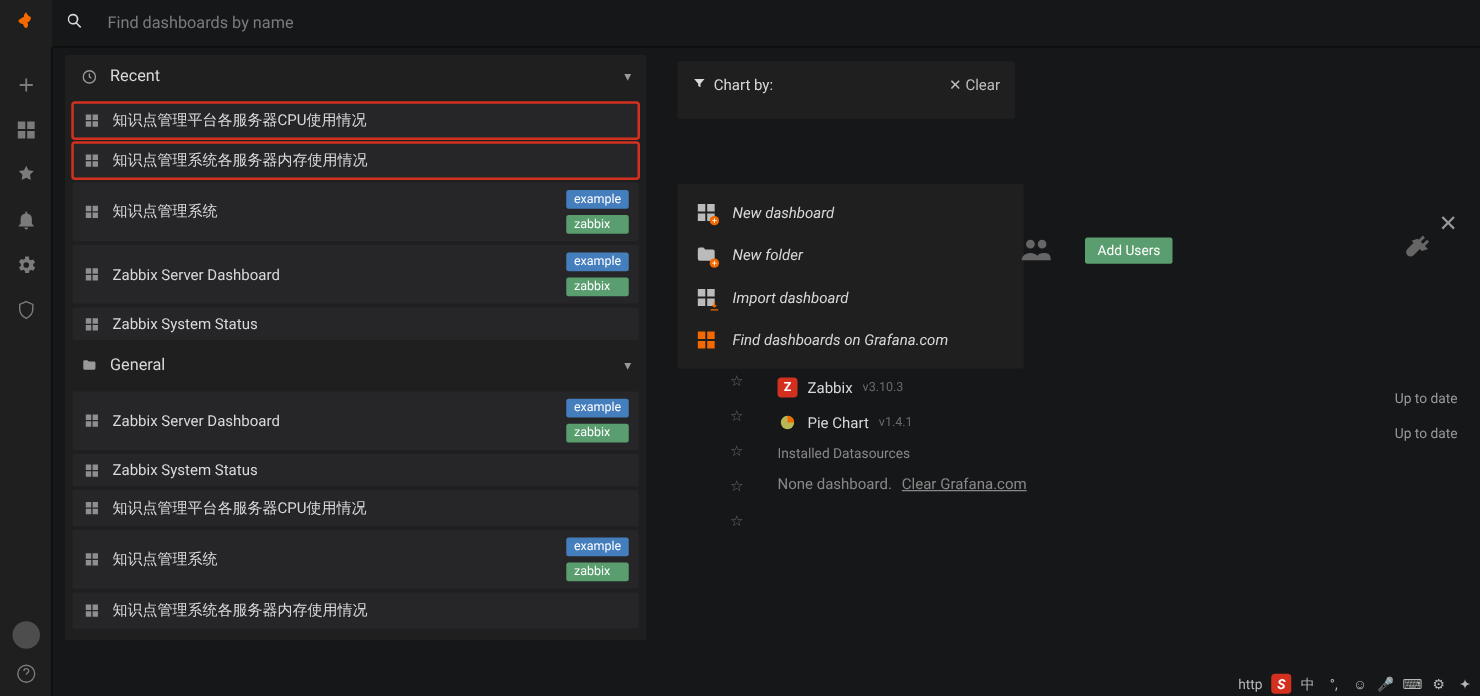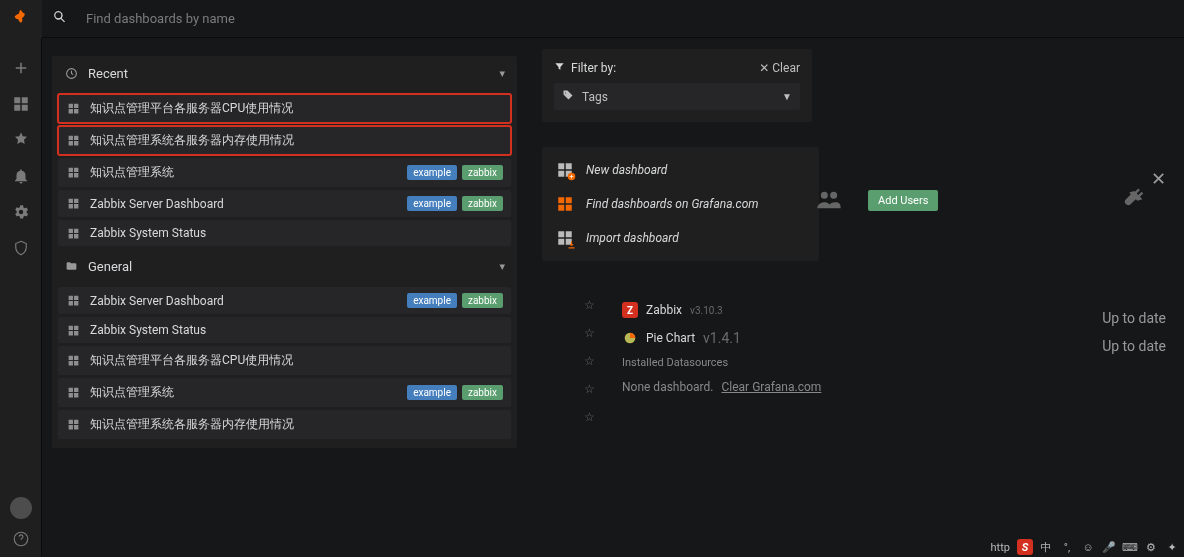--- a/index.html
+++ b/index.html
@@ -26,36 +26,36 @@
 .search-icon { color: #d8d9da; margin-right: 18px; }
 .search-input {
   background: transparent; border: none; outline: none; color: #d8d9da;
   font-size: 13px; width: 400px;
 }
 .search-input::placeholder { color: #7b7b7b; }
 
 .content { position: absolute; left: 42px; top: 38px; right: 0; bottom: 0; }
 
 .panel-left {
-  position: absolute; left: 10px; top: 18px; width: 465px;
+  position: absolute; left: 10px; top: 6px; width: 465px;
   background: #1f1f20; border-radius: 2px; padding-bottom: 6px;
 }
 .section-hdr {
   display: flex; align-items: center; padding: 10px 12px; font-size: 13px; color: #d8d9da; cursor: pointer;
 }
 .section-hdr .sh-icon { margin-right: 10px; width:14px; height:14px; display:flex; align-items:center; justify-content:center; color:#999;}
 .section-hdr .chev { margin-left: auto; color:#999; font-size:11px; }
 
 .dash-item {
   display: flex; align-items: center; margin: 3px 6px; padding: 6px 8px;
   background: #262628; border-radius: 2px; font-size: 12px; cursor: pointer;
 }
 .dash-item.highlight { outline: 2px solid #d43020; outline-offset: -1px; }
 .dash-item .di-icon { margin-right: 10px; color:#8e8e8e; width:14px; height:14px; display:flex; align-items:center; justify-content:center;}
-.dash-item .tags { margin-left: auto; display:flex; gap:5px; }
+.dash-item .tags { margin-left: auto; display:flex; gap:5px;flex-direction:column; }
 .tag { font-size: 10px; padding: 2px 6px; border-radius: 2px; color:#fff; }
 .tag.example { background: #447ebc; }
 .tag.zabbix  { background: #5a9e6f; }
 
 .panel-right {
   position: absolute; left: 500px; top: 11px; width: 270px;
   background: #1f1f20; border-radius: 2px; padding: 12px;
 }
 .filter-row { display:flex; align-items:center; font-size:12px; color:#d8d9da; margin-bottom: 8px; }
 .filter-row .clr { margin-left:auto; color:#bfbfbf; cursor:pointer; display:flex; align-items:center; gap:3px;}
@@ -80,21 +80,21 @@
 .bg-cta { display:flex; flex-direction:row; align-items:center; gap:22px; }
 .bg-btn { background:#5a9e6f; color:#fff; font-size:11px; padding:4px 10px; border-radius:2px; pointer-events:auto; cursor:pointer;}
 .bg-close { position:absolute; right:4px; top:0; font-size:18px; color:#999; pointer-events:auto; cursor:pointer;}
 .bg-icon { width:34px; height:28px; color:#666;}
 
 .stars-col { position:absolute; left: 542px; top: 260px; display:flex; flex-direction:column; gap:14px; }
 .star { color:#6a6a6a; font-size:12px; cursor:pointer; }
 
 .plugin-area { position:absolute; left: 580px; top: 260px; right: 18px; font-size:12px; color:#999;}
 .plugin-row { display:flex; align-items:center; gap:8px; height: 24px; margin-bottom: 4px;}
-.plugin-row .pr-right { margin-left:auto; font-size:14px;margin-top:16px; }
+.plugin-row .pr-right { margin-left:auto; font-size:11px;margin-top:16px; }
 .pr-badge { width:16px; height:16px; border-radius:3px; display:flex; align-items:center; justify-content:center; font-size:10px; font-weight:bold;}
 .pr-z { background:#d43020; color:#fff; }
 .pr-pie { width:16px; height:16px; }
 .plugin-hdr { color:#888; font-size:11px; margin: 6px 0 6px 0; }
 
 .taskbar {
   position:absolute; right: 4px; bottom: 0; height: 20px;
   display:flex; align-items:center; gap:5px; font-size:11px; color:#b8b8b8;
 }
 .tb-item { width:16px; height:16px; display:flex; align-items:center; justify-content:center; }
@@ -288,68 +288,71 @@
       </div>
   </div>
 
   <div class="panel-right">
     <div class="filter-row">
       <span style="margin-right:6px;">
         <svg viewBox="0 0 24 24" width="11" height="11" fill="currentColor">
             <path d="M3 5h18l-7 8v6l-4-2v-4z"></path>
           </svg>
       </span>
-      <span>Filter by:</span>
+      <span>Chart by:</span>
       <span class="clr">
         <span>✕</span>
         <span>Clear</span>
       </span>
-    </div>
-    <div class="tags-select">
-      <span class="ts-left">
-        <span><svg viewBox="0 0 24 24" width="12" height="12" fill="currentColor">
-              <path d="M3 3h8l10 10-8 8L3 11zM7 7a1 1 0 1 0 0 2 1 1 0 0 0 0-2z"></path>
-            </svg></span>
-        <span>Tags</span>
-      </span>
-      <span style="font-size:10px;">▼</span>
     </div>
   </div>
 
   <div class="create-menu">
     <div class="cm-item">
       <span class="cm-icon">
         <svg viewBox="0 0 24 24" width="18" height="18" fill="#bbb">
             <path d="M3 3h8v8H3zm10 0h8v8h-8zM3 13h8v8H3zm10 0h8v8h-8z"></path>
           </svg>
         <svg viewBox="0 0 24 24" width="9" height="9" style="position:absolute;right:-2px;bottom:-2px;" fill="#f46800">
             <circle cx="12" cy="12" r="10"></circle>
             <path fill="#fff" d="M11 7h2v4h4v2h-4v4h-2v-4H7v-2h4z"></path>
           </svg>
       </span>
       <span>New dashboard</span>
     </div>
     <div class="cm-item">
       <span class="cm-icon">
-        <svg viewBox="0 0 24 24" width="18" height="18" fill="#f46800">
-            <path d="M3 3h8v8H3zm10 0h8v8h-8zM3 13h8v8H3zm10 0h8v8h-8z"></path>
-          </svg>
-      </span>
-      <span>Find dashboards on Grafana.com</span>
+        <svg viewBox="0 0 24 24" width="18" height="18" fill="#bbb">
+            <path d="M3 6a2 2 0 0 1 2-2h4l2 2h8a2 2 0 0 1 2 2v8a2 2 0 0 1-2 2H5a2 2 0 0 1-2-2z"></path>
+          </svg>
+        <svg viewBox="0 0 24 24" width="9" height="9" style="position:absolute;right:-2px;bottom:-2px;" fill="#f46800">
+            <circle cx="12" cy="12" r="10"></circle>
+            <path fill="#fff" d="M11 7h2v4h4v2h-4v4h-2v-4H7v-2h4z"></path>
+          </svg>
+      </span>
+      <span>New folder</span>
     </div>
     <div class="cm-item">
       <span class="cm-icon">
         <svg viewBox="0 0 24 24" width="18" height="18" fill="#bbb">
             <path d="M3 3h8v8H3zm10 0h8v8h-8zM3 13h8v8H3zm10 0h8v8h-8z"></path>
           </svg>
         <svg viewBox="0 0 24 24" width="9" height="9" style="position:absolute;right:-2px;bottom:-2px;" fill="#f46800">
             <path d="M12 3v12m0 0l-4-4m4 4l4-4M4 21h16" stroke="#f46800" stroke-width="3" fill="none"></path>
           </svg>
       </span>
       <span>Import dashboard</span>
+    </div>
+    <div class="cm-item">
+      <span class="cm-icon">
+        <svg viewBox="0 0 24 24" width="18" height="18" fill="#f46800">
+            <path d="M3 3h8v8H3zm10 0h8v8h-8zM3 13h8v8H3zm10 0h8v8h-8z"></path>
+          </svg>
+      </span>
+      <span>Find dashboards on Grafana.com</span>
     </div>
   </div>
 
   <div class="bg-panel">
     <span class="bg-close">✕</span>
     <div class="bg-row1">
       <div class="bg-cta">
         <span class="bg-icon"><svg viewBox="0 0 24 24" width="34" height="28" fill="currentColor">
               <path d="M8 11a3 3 0 1 0 0-6 3 3 0 0 0 0 6zm8 0a3 3 0 1 0 0-6 3 3 0 0 0 0 6zM2 19c0-3 3-5 6-5s6 2 6 5zm10 0c0-1.5.5-2.8 1.3-3.8C14.5 14 17 14 18 14c3 0 4 2 4 5z"></path>
             </svg></span>
@@ -379,21 +382,21 @@
       <span class="pr-right">Up to date</span>
     </div>
     <div class="plugin-row">
       <span class="pr-pie">
         <svg viewBox="0 0 24 24" width="16" height="16">
             <circle cx="12" cy="12" r="8" fill="#b8b857"></circle>
             <path d="M12 4a8 8 0 0 1 8 8h-8z" fill="#f46800"></path>
           </svg>
       </span>
       <span style="color:#d8d9da;">Pie Chart</span>
-      <span style="color:#6a6a6a;font-size:14px;">v1.4.1</span>
+      <span style="color:#6a6a6a;font-size:10px;">v1.4.1</span>
       <span class="pr-right">Up to date</span>
     </div>
     <div class="plugin-hdr">Installed Datasources</div>
     <div class="plugin-row">
       <span style="color:#888;">None dashboard. </span>
       <span style="color:#888;text-decoration:underline;cursor:pointer;">Clear Grafana.com</span>
     </div>
   </div>
 
 </div>

